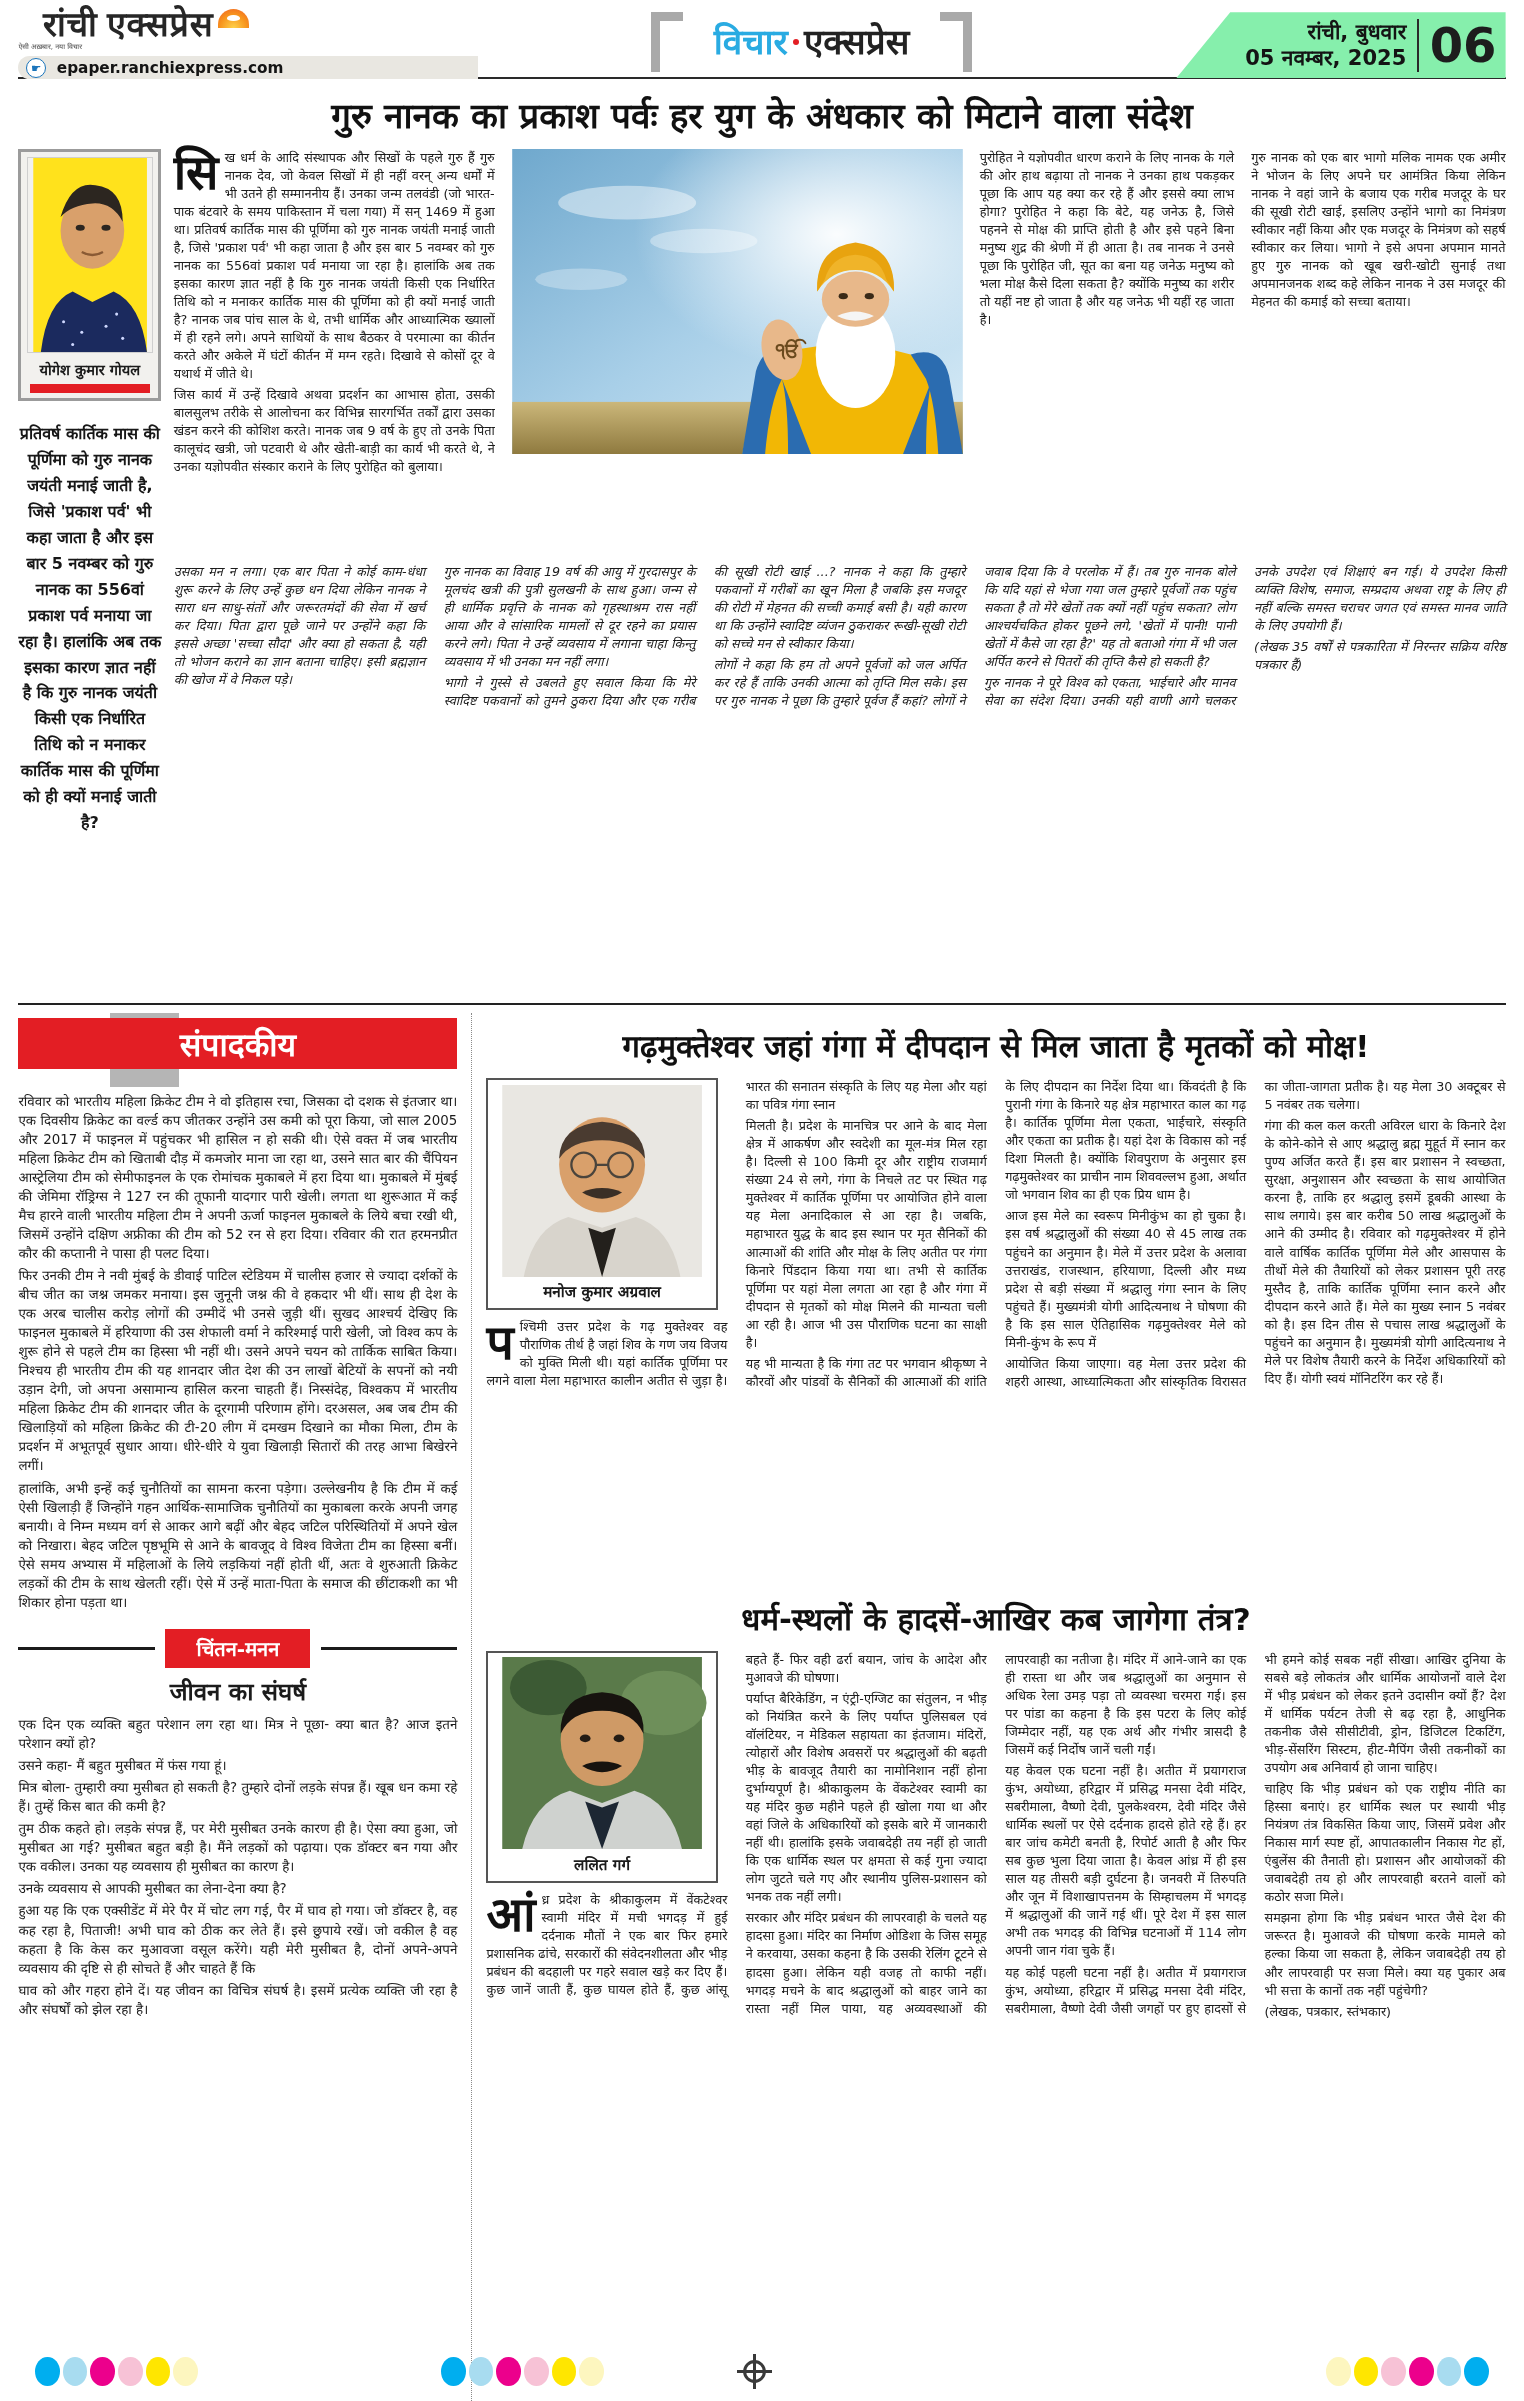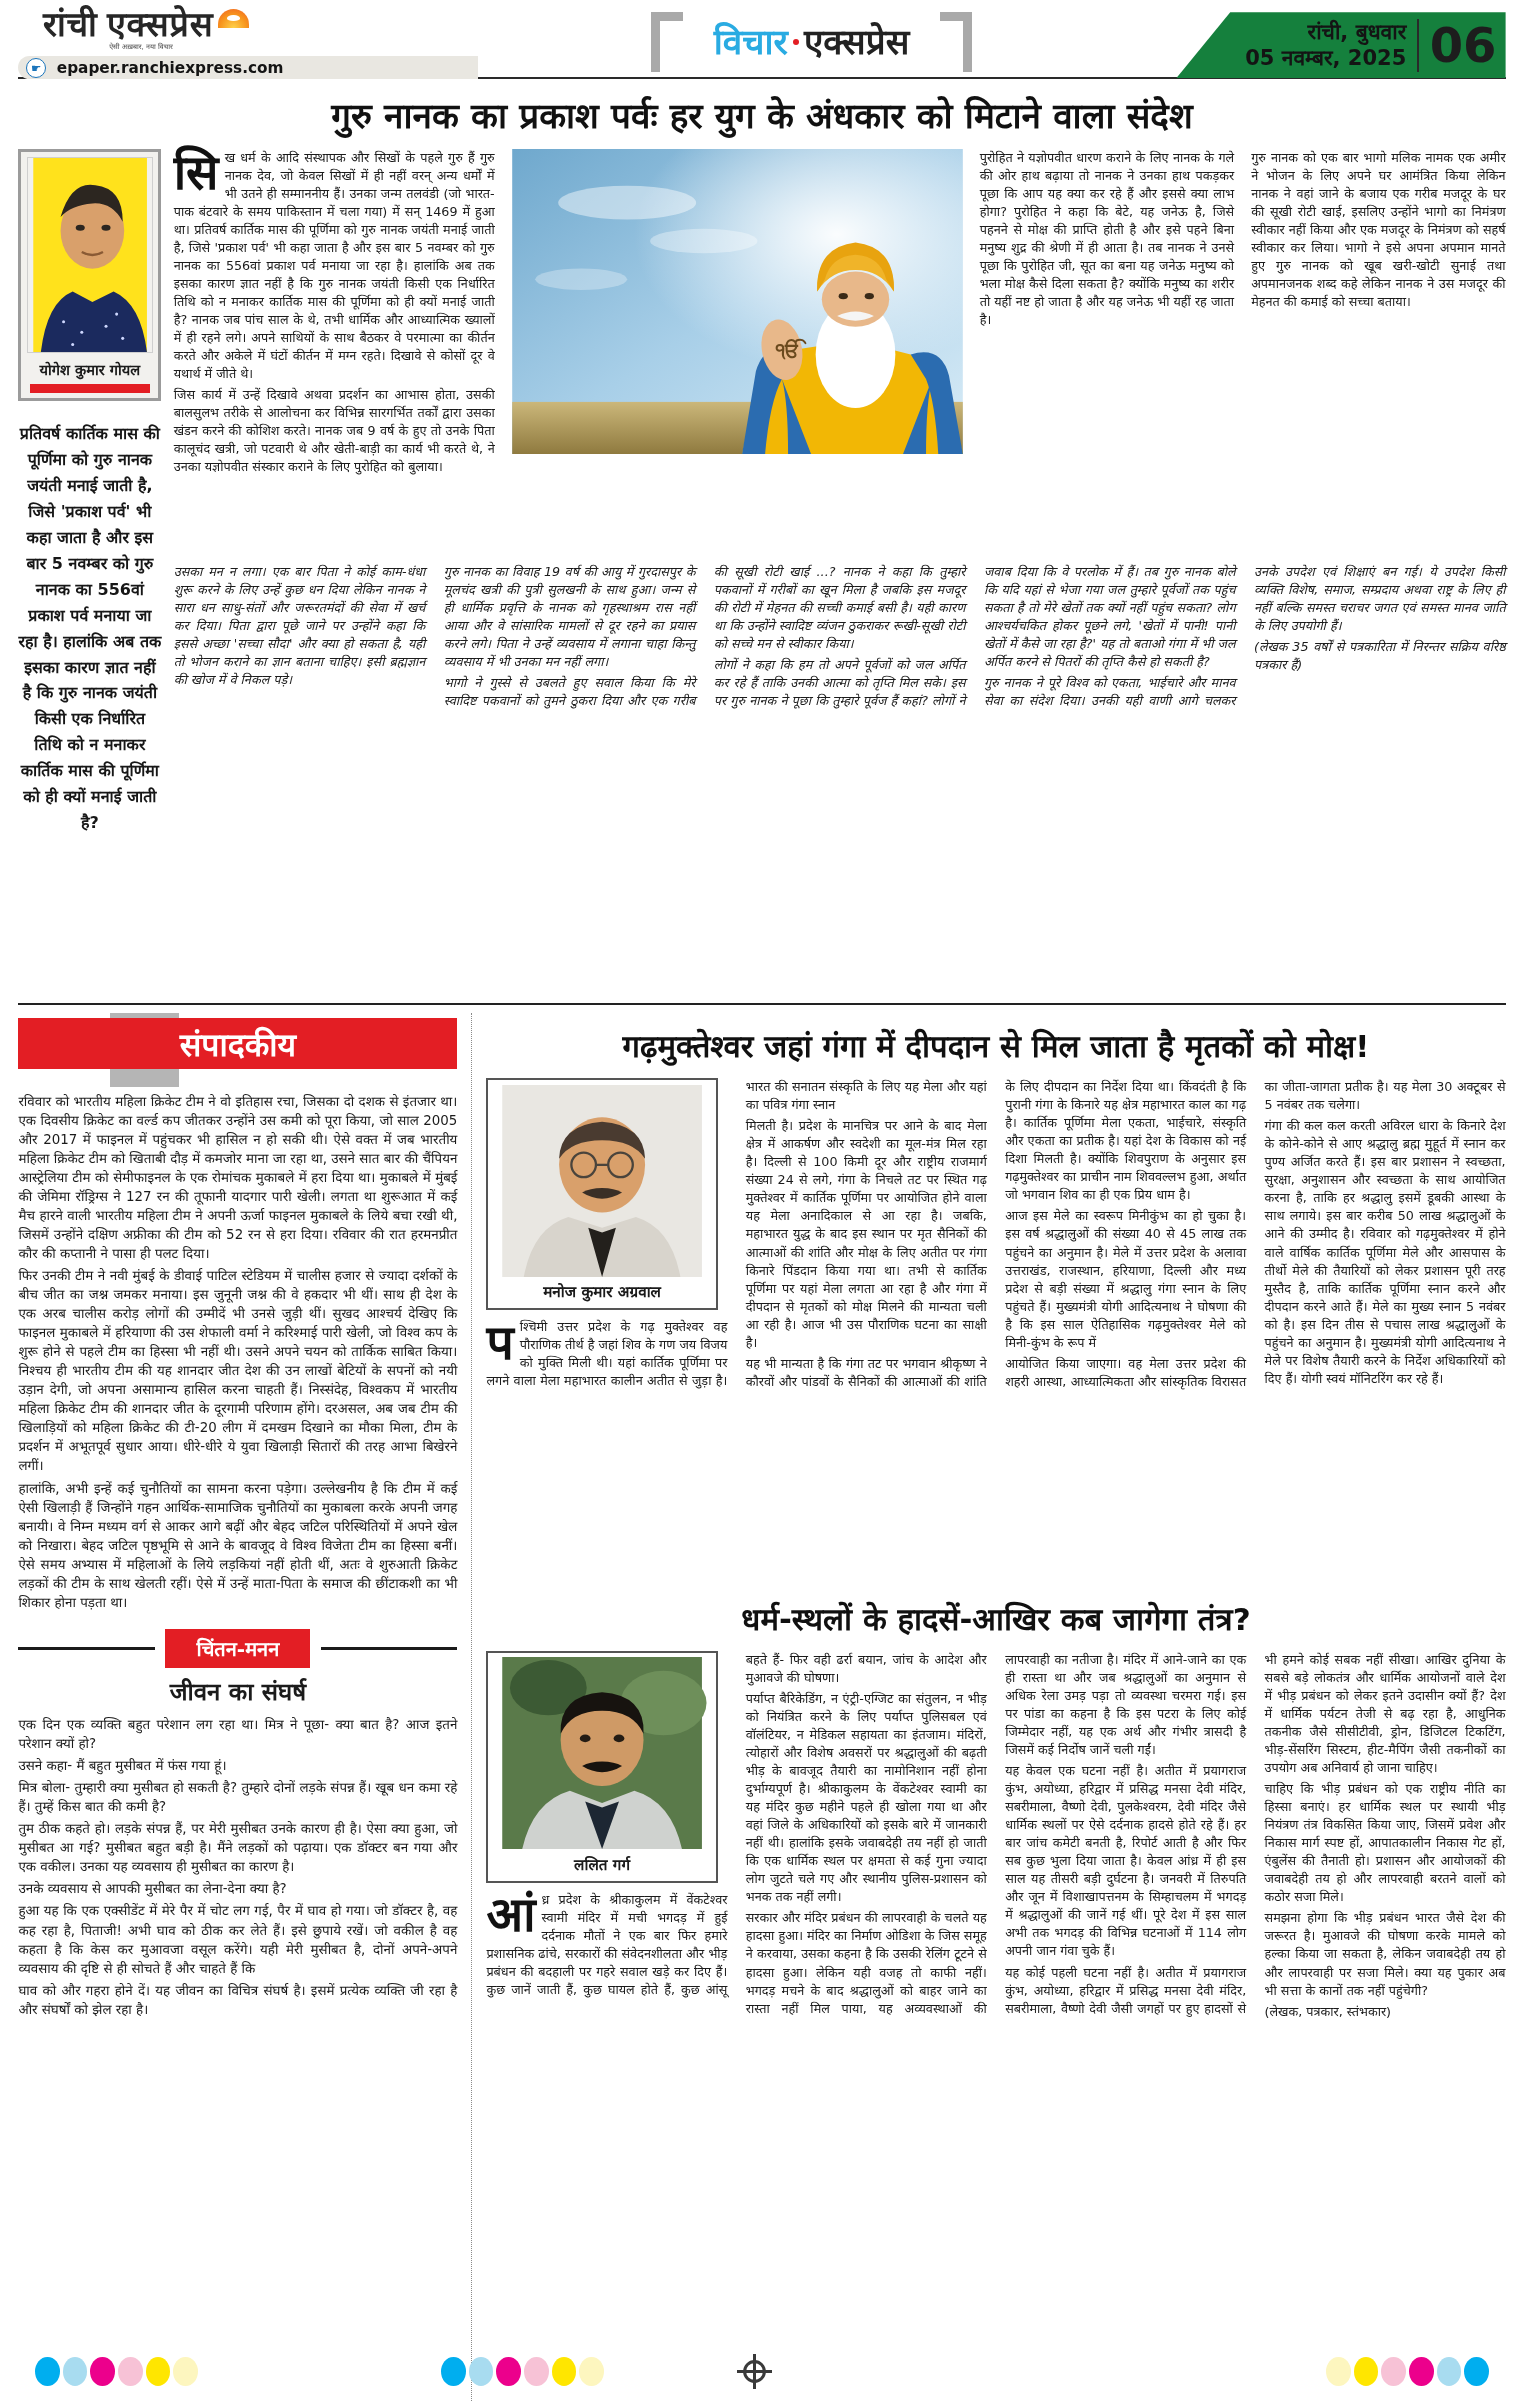--- a/index.html
+++ b/index.html
@@ -15,21 +15,21 @@
   .mh-left { width:460px; position:relative; }
   .logo-line { display:flex; align-items:flex-end; gap:4.6px; padding-left:24.6px; }
   .logo-word { font-size:34px; font-weight:bold; color:#262626; letter-spacing:0.8px; line-height:1;font-family:Liberation Serif, serif; }
   .logo-sun {
     width:31px; height:18.4px; border-radius:31px 31px 0 0; align-self:flex-start; margin-top:0;
     background:radial-gradient(circle at 50% 100%, #ffd24a 0%, #f7941d 55%, #f15a24 100%);
     position:relative; top:1.5px;
   }
   .logo-sun::after{ content:""; position:absolute; left:9.2px; top:6.1px; width:12.3px; height:5.4px;
     background:#ffffff; border-radius:50% 50% 50% 50%/60% 60% 40% 40%; }
-  .logo-tagline { font-size:7px; color:#444; text-align:center; padding-right:7.7px; margin-top:0.8px; }
+  .logo-tagline { font-size:7px; color:#444; text-align:left; padding-right:7.7px; margin-top:0.8px; }
   .epaper-bar {
     margin-top:4.6px; height:23px; background:#e9e7e1; border-radius:12.3px 0 0 12.3px;
     display:flex; align-items:center; gap:10.7px; padding-left:7.7px; width:460px;
   }
   .hand-icon {
     width:20px; height:20px; border-radius:50%; background:#ffffff; border:1.5px solid #1b75bb;
     color:#1b75bb; font-size:11.5px; display:flex; align-items:center; justify-content:center;
   }
   .epaper-url { font-size:15.3px; font-weight:bold; color:#141414; }
 
@@ -39,21 +39,21 @@
   .bracket::after  { content:""; position:absolute; top:0; width:9.2px; height:60px; background:#a9a9a9; }
   .bracket.left::before { left:0; } .bracket.left::after { left:0; }
   .bracket.right::before{ right:0; } .bracket.right::after{ right:0; }
   .section-title { display:flex; align-items:center; gap:5px; padding:0 20px; }
   .st-blue { font-size:35px; font-weight:bold; color:#29abe2; line-height:1; }
   .st-dot  { width:6.1px; height:6.1px; background:#e31e24; border-radius:50%; }
   .st-black{ font-size:35px; font-weight:bold; color:#222; line-height:1; }
 
   .mh-right { width:361px; display:flex; justify-content:flex-end; }
   .dateline-wrap {
-    background:#15803d; clip-path:polygon(54px 0, 100% 0, 100% 100%, 0 100%);
+    background:#86efac; clip-path:polygon(54px 0, 100% 0, 100% 100%, 0 100%);
     display:flex; align-items:center; padding:6.1px 6.1px 6.1px 69px; gap:10.7px; height:66px; margin-top:4.6px;
   }
   .dateline { text-align:right; border-right:2.3px solid #2a2a2a; padding-right:10.7px; }
   .dateline .dl1 { font-size:21px; font-weight:bold; color:#141414; line-height:1.25; }
   .dateline .dl2 { font-size:21px; font-weight:bold; color:#141414; line-height:1.25; }
   .page-num { font-size:48px; font-weight:bold; color:#1d1d1d; line-height:1; padding-right:3.1px; }
 
   
   .lead-headline {
     text-align:center; font-size:35px; font-weight:bold; color:#111;

